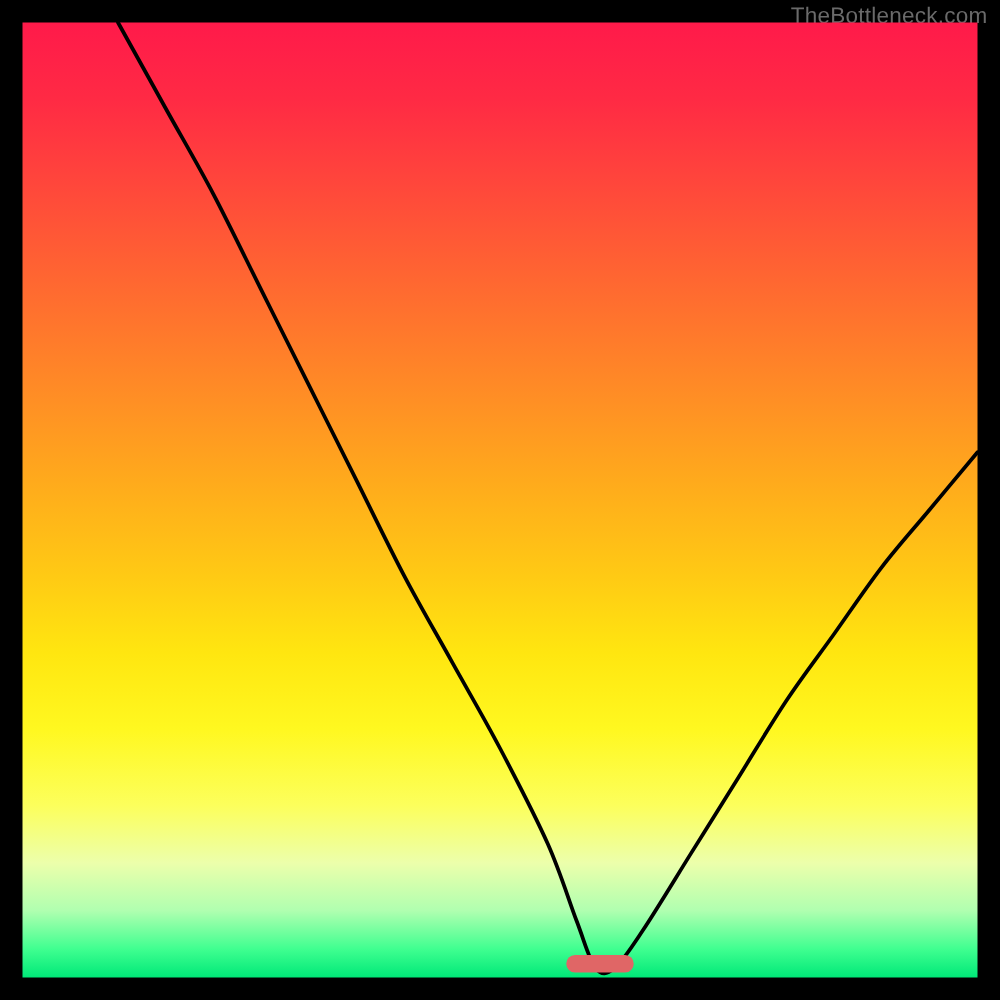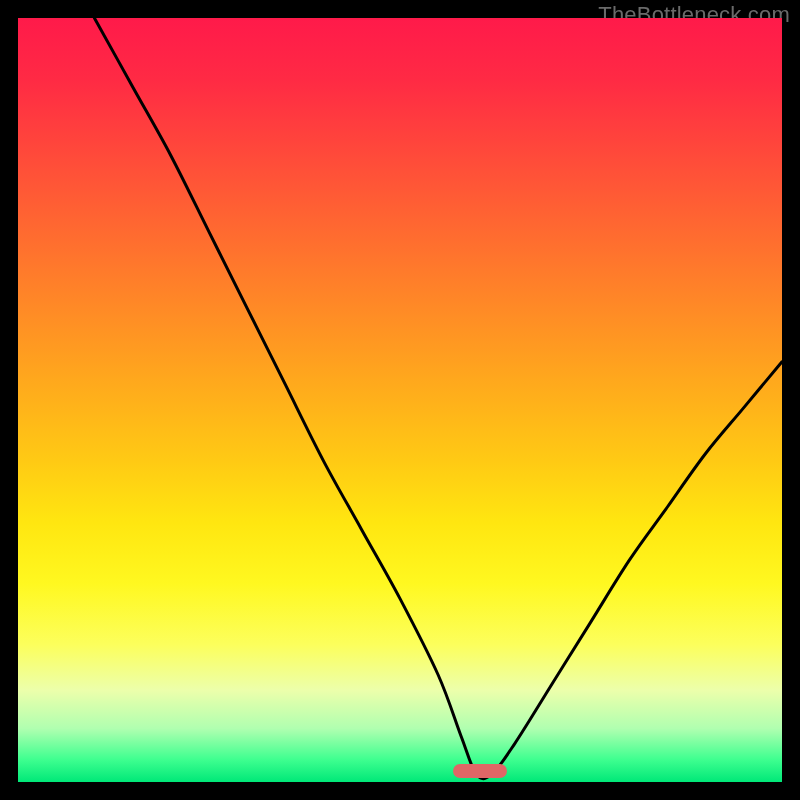--- a/index.html
+++ b/index.html
@@ -39,21 +39,21 @@
       #ecffab 88%,
       #b0ffb0 93%,
       #40ff90 97%,
       #00e878 100%
     );
   }
   .watermark {
     position: absolute;
     top: 2px;
     right: 10px;
-    font-size: 22px;
+    font-size: 18px;
     font-weight: 500;
     color: #6a6a6a;
     letter-spacing: 0.2px;
     user-select: none;
   }
   svg.curve {
     position: absolute;
     left: 0;
     top: 0;
     width: 764px;

